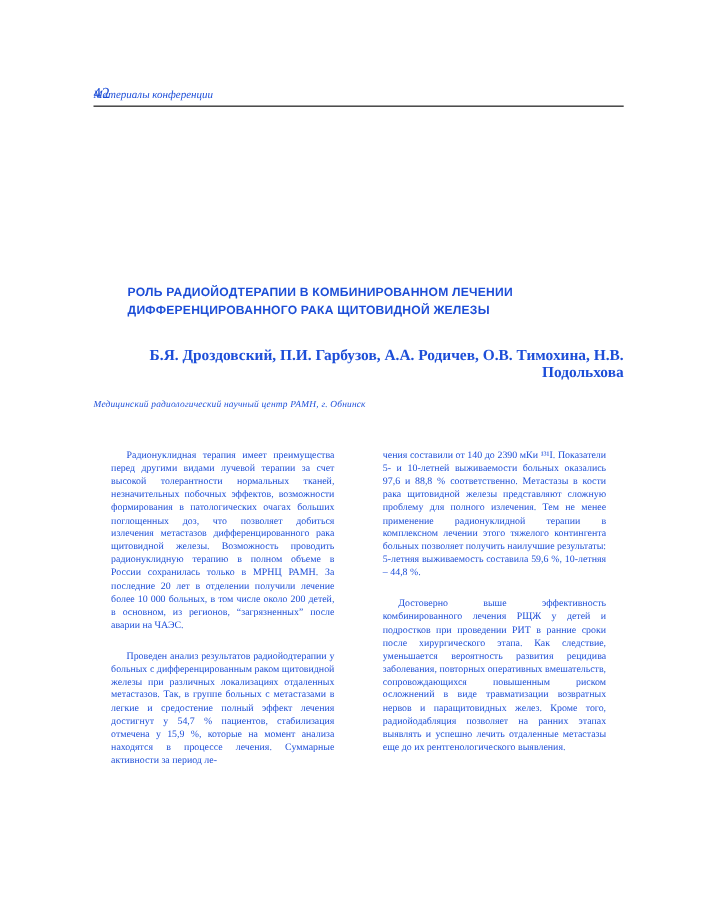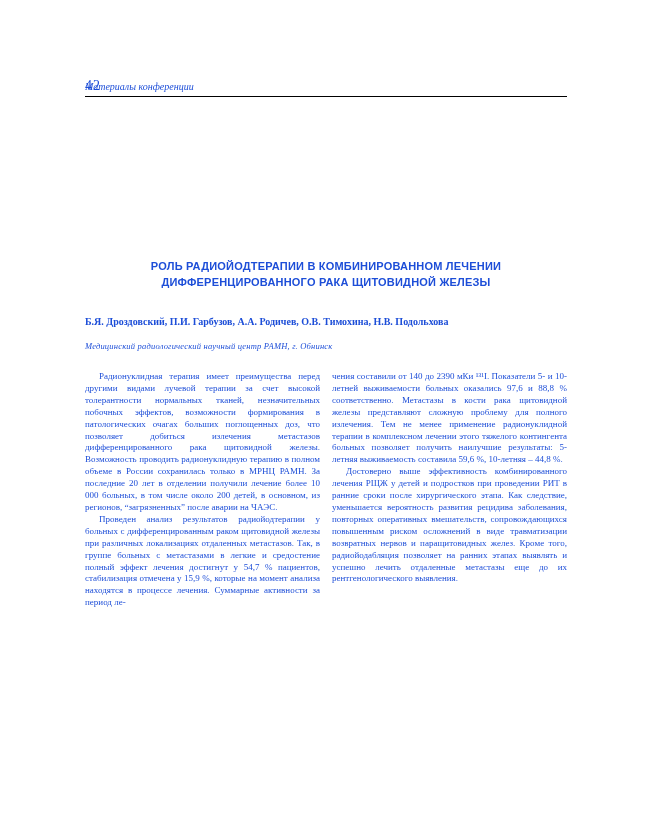--- a/index.html
+++ b/index.html
@@ -47,51 +47,50 @@
   }
   .content {
     position: absolute;
     top: 98px;
     left: 85px;
     right: 79px;
   }
   .title {
     margin: 160px auto 0 auto;
     max-width: 420px;
-    text-align: center;
     font-family: "Liberation Sans", sans-serif;
     font-weight: bold;
     font-size: 11px;
     line-height: 16px;
     letter-spacing: 0.2px;
   }
   .authors {
     margin-top: 26px;
-    text-align: left;
+    text-align: right;
     font-weight: bold;
-    font-size: 10px;
+    font-size: 14px;
   }
   .affiliation {
     margin-top: 14px;
     text-align: left;
     font-style: italic;
     font-size: 8.5px;
     letter-spacing: 0.2px;
   }
   .columns {
     margin-top: 20px;
     display: flex;
     gap: 12px;
   }
   .col {
     flex: 1 1 0;
     min-width: 0;
   }
   .col p {
-    margin: 0;
+    margin: 16px;
     font-size: 9px;
     line-height: 11.9px;
     text-align: justify;
     text-indent: 14px;
   }
   .col p.no-indent {
     text-indent: 0;
   }
 </style>
 </head>

